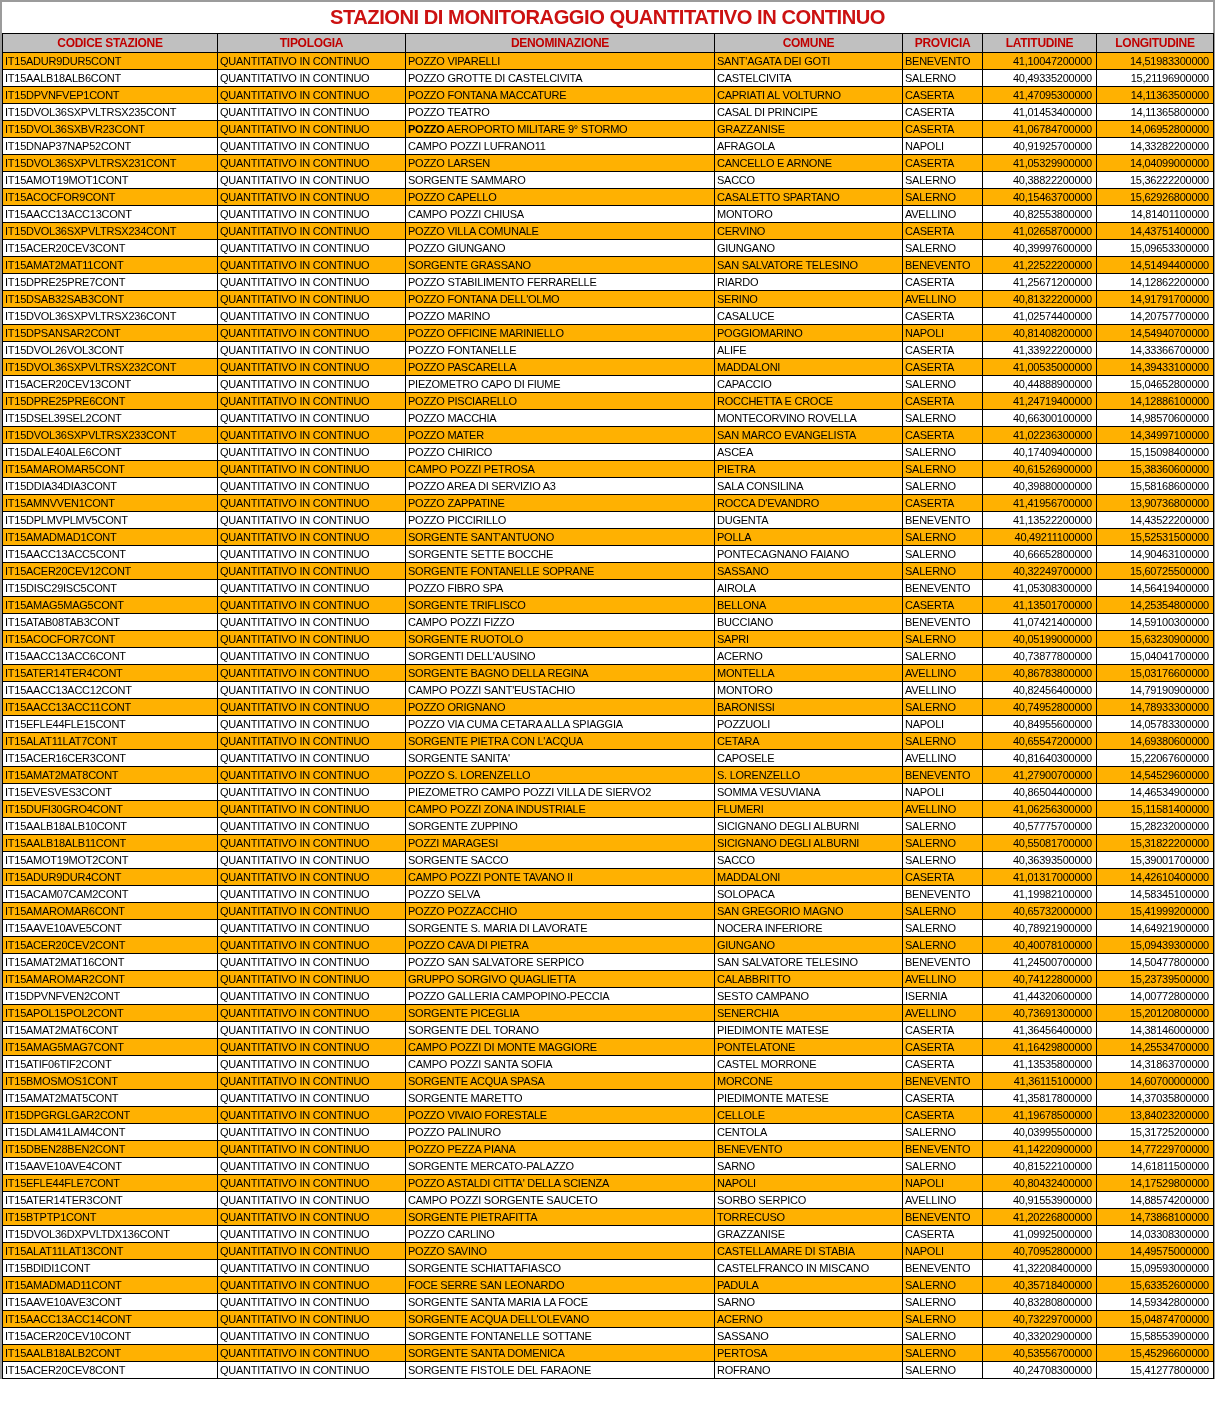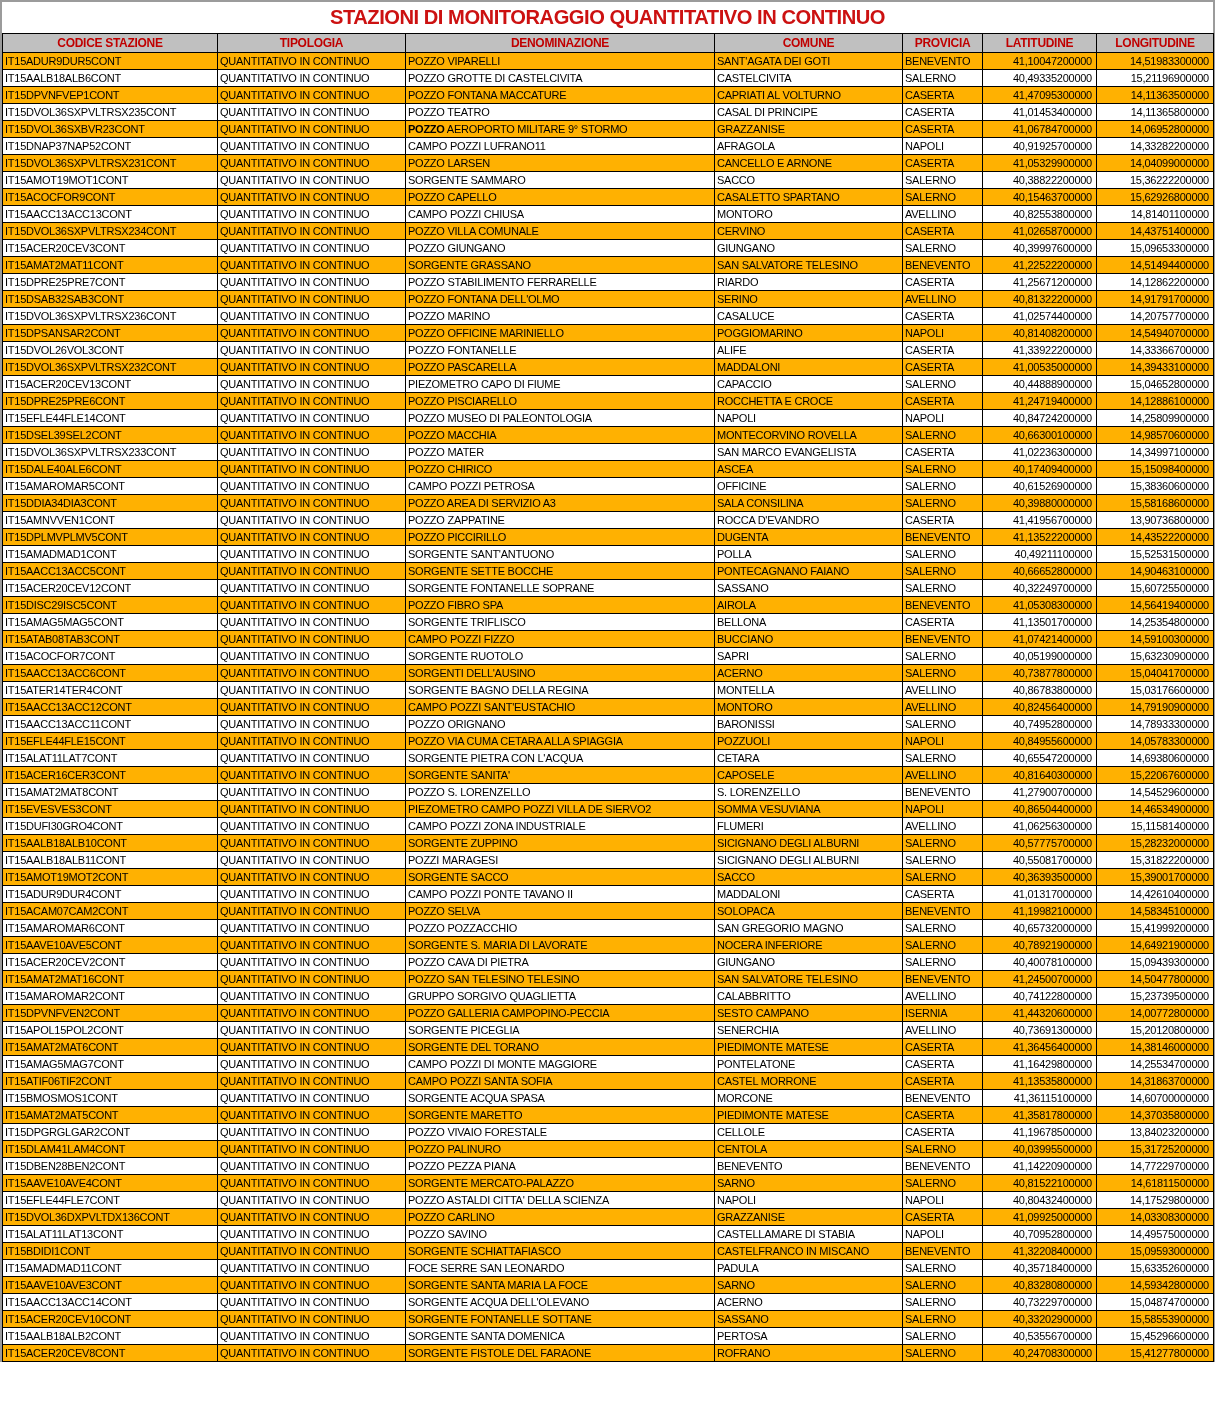--- a/index.html
+++ b/index.html
@@ -279,29 +279,20 @@
         <tr>
           <td class="txt">IT15DPRE25PRE6CONT</td>
           <td class="txt">QUANTITATIVO IN CONTINUO</td>
           <td class="txt">POZZO PISCIARELLO</td>
           <td class="txt">ROCCHETTA E CROCE</td>
           <td class="txt">CASERTA</td>
           <td class="num">41,24719400000</td>
           <td class="num">14,12886100000</td>
         </tr>
         <tr>
-          <td class="txt">IT15EFLE44FLE14CONT</td>
-          <td class="txt">QUANTITATIVO IN CONTINUO</td>
-          <td class="txt">POZZO MUSEO DI PALEONTOLOGIA</td>
-          <td class="txt">NAPOLI</td>
-          <td class="txt">NAPOLI</td>
-          <td class="num">40,84724200000</td>
-          <td class="num">14,25809900000</td>
-        </tr>
-        <tr>
           <td class="txt">IT15DSEL39SEL2CONT</td>
           <td class="txt">QUANTITATIVO IN CONTINUO</td>
           <td class="txt">POZZO MACCHIA</td>
           <td class="txt">MONTECORVINO ROVELLA</td>
           <td class="txt">SALERNO</td>
           <td class="num">40,66300100000</td>
           <td class="num">14,98570600000</td>
         </tr>
         <tr>
           <td class="txt">IT15DVOL36SXPVLTRSX233CONT</td>
@@ -318,21 +309,21 @@
           <td class="txt">POZZO CHIRICO</td>
           <td class="txt">ASCEA</td>
           <td class="txt">SALERNO</td>
           <td class="num">40,17409400000</td>
           <td class="num">15,15098400000</td>
         </tr>
         <tr>
           <td class="txt">IT15AMAROMAR5CONT</td>
           <td class="txt">QUANTITATIVO IN CONTINUO</td>
           <td class="txt">CAMPO POZZI PETROSA</td>
-          <td class="txt">OFFICINE</td>
+          <td class="txt">PIETRA</td>
           <td class="txt">SALERNO</td>
           <td class="num">40,61526900000</td>
           <td class="num">15,38360600000</td>
         </tr>
         <tr>
           <td class="txt">IT15DDIA34DIA3CONT</td>
           <td class="txt">QUANTITATIVO IN CONTINUO</td>
           <td class="txt">POZZO AREA DI SERVIZIO A3</td>
           <td class="txt">SALA CONSILINA</td>
           <td class="txt">SALERNO</td>
@@ -578,21 +569,21 @@
           <td class="txt">QUANTITATIVO IN CONTINUO</td>
           <td class="txt">POZZO CAVA DI PIETRA</td>
           <td class="txt">GIUNGANO</td>
           <td class="txt">SALERNO</td>
           <td class="num">40,40078100000</td>
           <td class="num">15,09439300000</td>
         </tr>
         <tr>
           <td class="txt">IT15AMAT2MAT16CONT</td>
           <td class="txt">QUANTITATIVO IN CONTINUO</td>
-          <td class="txt">POZZO SAN TELESINO TELESINO</td>
+          <td class="txt">POZZO SAN SALVATORE SERPICO</td>
           <td class="txt">SAN SALVATORE TELESINO</td>
           <td class="txt">BENEVENTO</td>
           <td class="num">41,24500700000</td>
           <td class="num">14,50477800000</td>
         </tr>
         <tr>
           <td class="txt">IT15AMAROMAR2CONT</td>
           <td class="txt">QUANTITATIVO IN CONTINUO</td>
           <td class="txt">GRUPPO SORGIVO QUAGLIETTA</td>
           <td class="txt">CALABBRITTO</td>
@@ -702,20 +693,38 @@
         <tr>
           <td class="txt">IT15EFLE44FLE7CONT</td>
           <td class="txt">QUANTITATIVO IN CONTINUO</td>
           <td class="txt">POZZO ASTALDI CITTA' DELLA SCIENZA</td>
           <td class="txt">NAPOLI</td>
           <td class="txt">NAPOLI</td>
           <td class="num">40,80432400000</td>
           <td class="num">14,17529800000</td>
         </tr>
         <tr>
+          <td class="txt">IT15ATER14TER3CONT</td>
+          <td class="txt">QUANTITATIVO IN CONTINUO</td>
+          <td class="txt">CAMPO POZZI SORGENTE SAUCETO</td>
+          <td class="txt">SORBO SERPICO</td>
+          <td class="txt">AVELLINO</td>
+          <td class="num">40,91553900000</td>
+          <td class="num">14,88574200000</td>
+        </tr>
+        <tr>
+          <td class="txt">IT15BTPTP1CONT</td>
+          <td class="txt">QUANTITATIVO IN CONTINUO</td>
+          <td class="txt">SORGENTE PIETRAFITTA</td>
+          <td class="txt">TORRECUSO</td>
+          <td class="txt">BENEVENTO</td>
+          <td class="num">41,20226800000</td>
+          <td class="num">14,73868100000</td>
+        </tr>
+        <tr>
           <td class="txt">IT15DVOL36DXPVLTDX136CONT</td>
           <td class="txt">QUANTITATIVO IN CONTINUO</td>
           <td class="txt">POZZO CARLINO</td>
           <td class="txt">GRAZZANISE</td>
           <td class="txt">CASERTA</td>
           <td class="num">41,09925000000</td>
           <td class="num">14,03308300000</td>
         </tr>
         <tr>
           <td class="txt">IT15ALAT11LAT13CONT</td>

